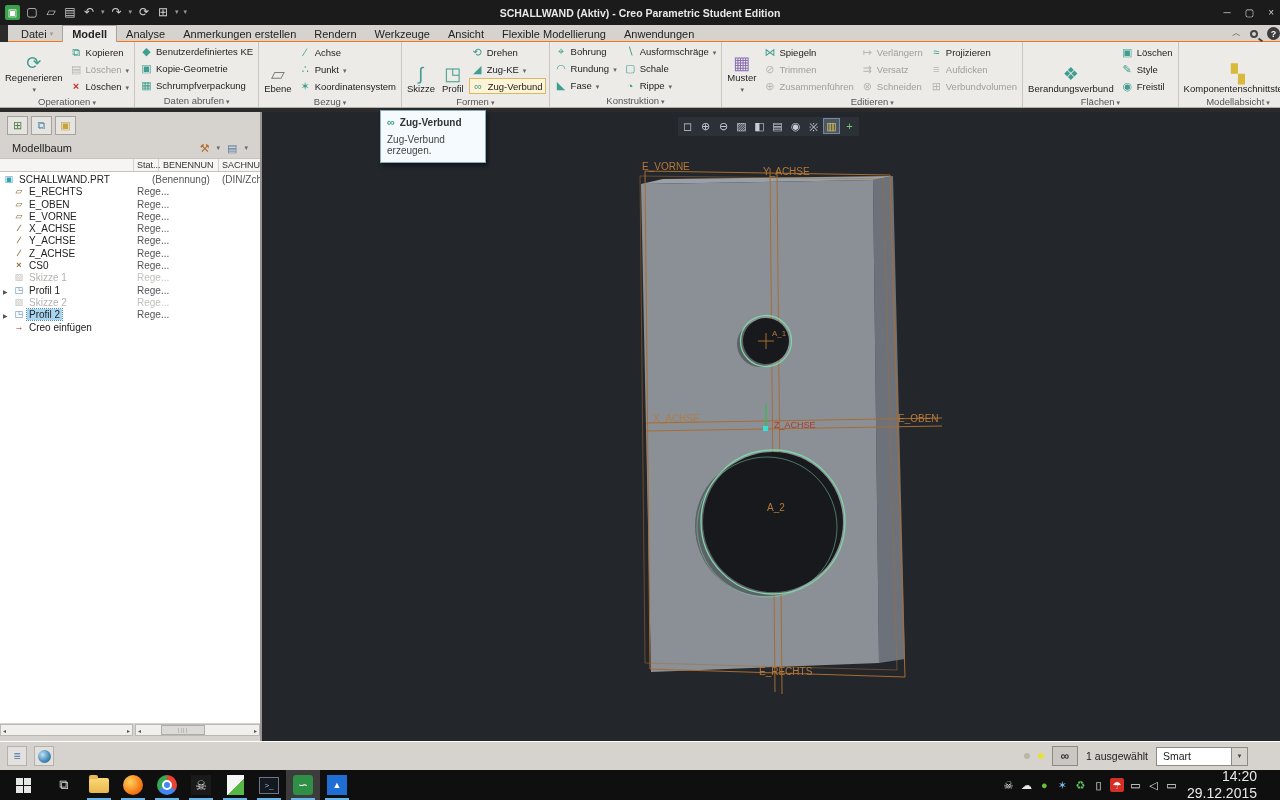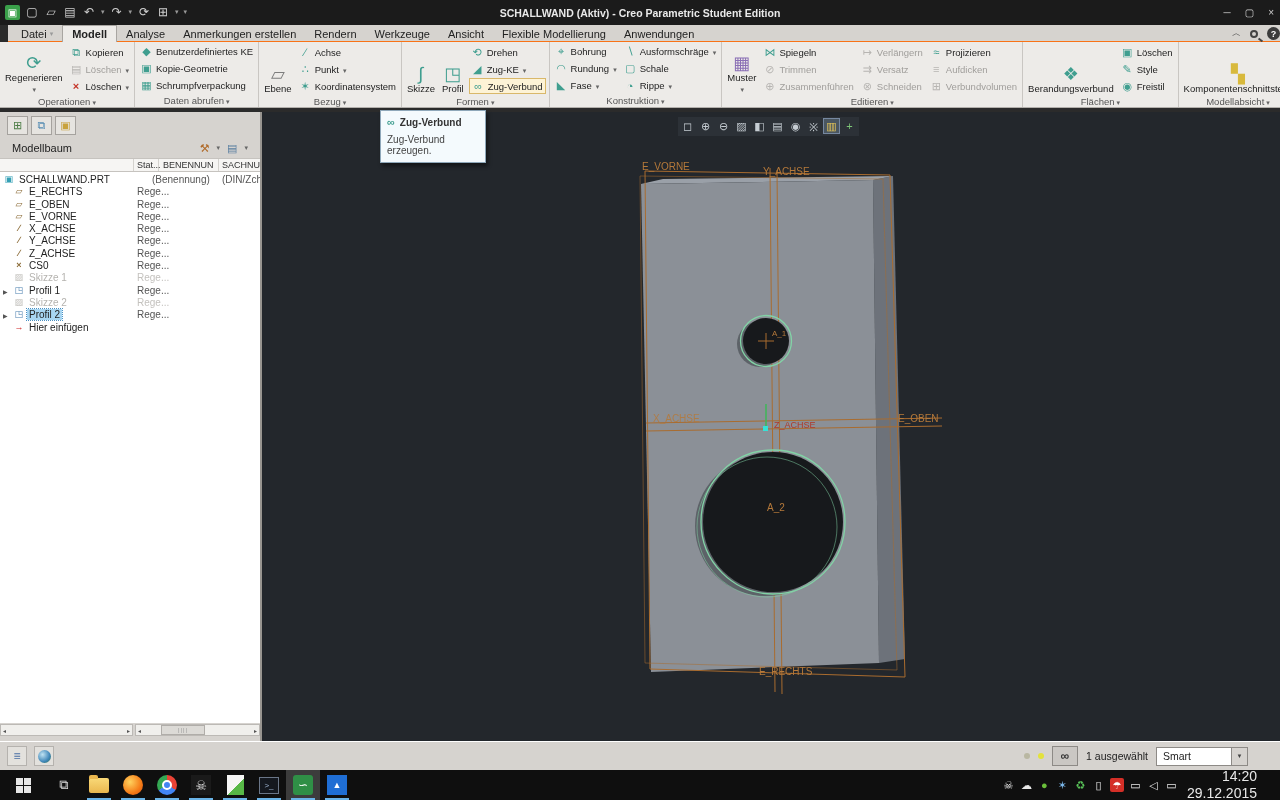--- a/index.html
+++ b/index.html
@@ -562,21 +562,21 @@
         </div>
       <div class="trow" data-name="tree-row-profil2">
           <span class="texp arrow" data-name="expand-arrow-icon"></span>
           <span class="tic tic-profil" data-name="extrude-feature-icon"></span>
           <span class="tname sel" data-name="node-label-selected">Profil 2</span>
           <span class="tstat" data-name="status-value">Rege...</span>
         </div>
       <div class="trow" data-name="tree-row-insert-here">
           <span class="tgut"></span>
           <span class="tic tic-insert" data-name="insert-here-icon"></span>
-          <span class="tname" data-name="node-label">Hier einfügen</span>
+          <span class="tname" data-name="node-label">Creo einfügen</span>
         </div>
     </div>
     <div class="pscroll" data-name="tree-scrollbar-row">
       <div class="ps-l" data-name="tree-scrollbar-left">
           <span>◂</span>
           <span>▸</span>
         </div>
       <div class="ps-r" data-name="tree-scrollbar-right">
           <span style="margin:0 2px">◂</span>
           <span class="thumb" data-name="scrollbar-thumb">||||</span>

